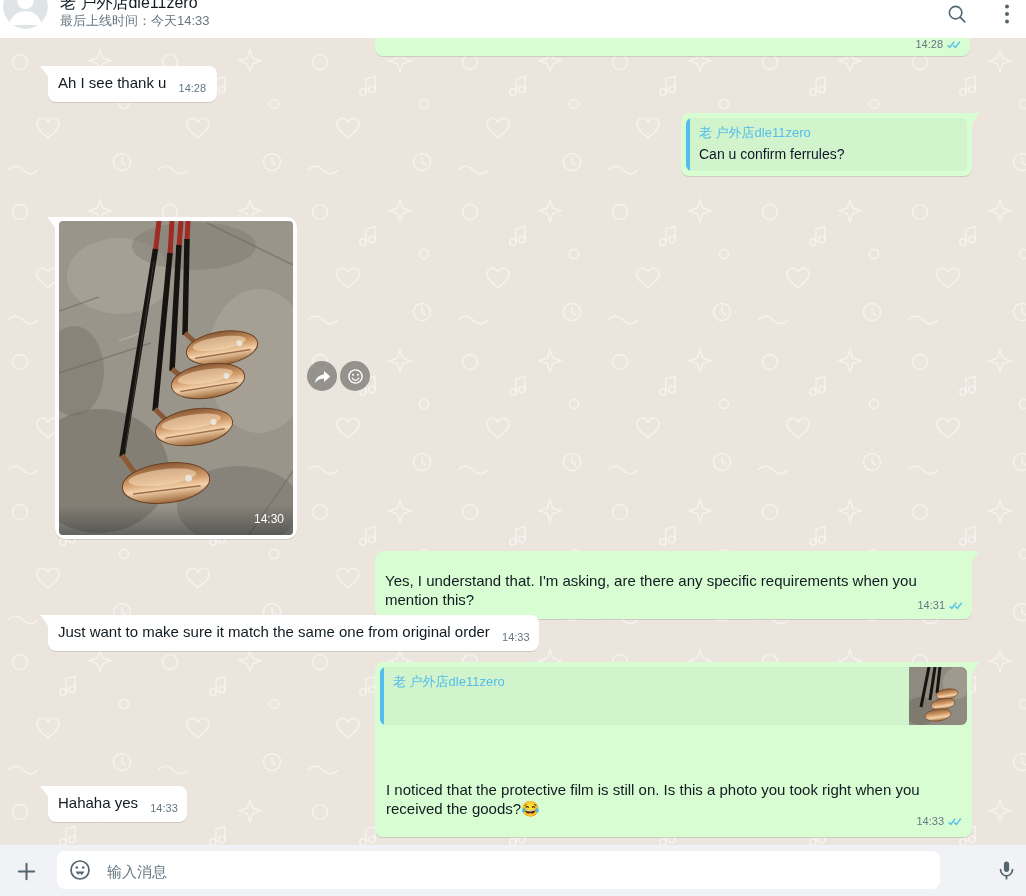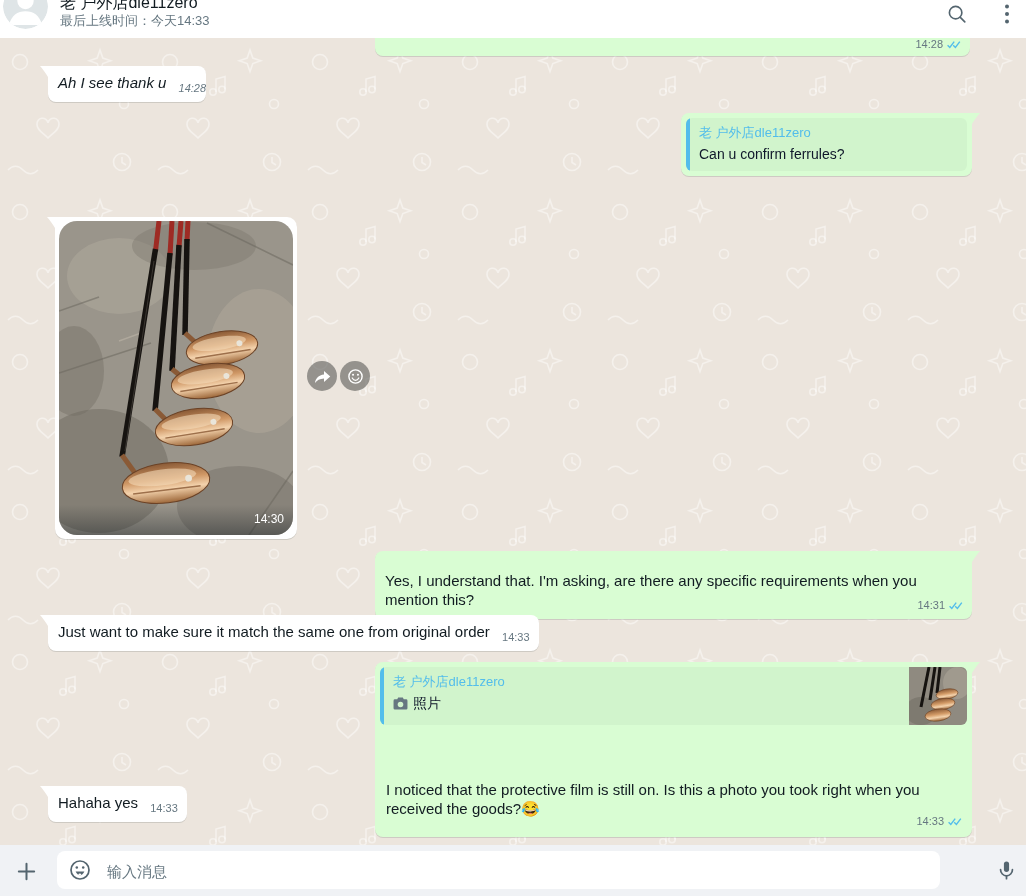--- a/index.html
+++ b/index.html
@@ -38,36 +38,36 @@
 
   .nowrap{white-space:nowrap;}
 
   
   .msg-0{left:375px;top:38px;width:595px;}
   .msg-0 .bubble{height:18px;border-radius:0 0 8px 8px;}
   .msg-0 .meta.abs{bottom:2px;}
 
   
   .msg-1{left:48px;top:66px;}
-  .msg-1 .bubble{padding:7px 0 8px 10px;font-style:italic;}
+  .msg-1 .bubble{padding:7px 11px 8px 10px;}
 
   
   .msg-2{left:681px;top:113px;width:291px;}
   .msg-2 .bubble{padding:5px;}
   .quote{display:flex;align-items:stretch;border-radius:6px;overflow:hidden;background:#d1f4cc;cursor:pointer;}
   .quote-bar{width:4px;background:#53bdeb;flex-shrink:0;}
   .quote-body{flex:1;padding:5px 9px 7px 9px;min-width:0;}
   .quote-author{font-size:13px;color:#53bdeb;margin-bottom:3px;white-space:nowrap;}
   .quote-text{font-size:14px;color:#0f172a;display:flex;align-items:center;gap:5px;}
   .msg-2 .main-text{padding:5px 5px 3px 6px;}
 
   
   .msg-3{left:55px;top:217px;}
   .msg-3 .bubble{padding:4px;border-radius:10px;border-top-left-radius:0;}
-  .photo{position:relative;width:234px;height:314px;border-radius:18px;overflow:hidden;cursor:pointer;}
+  .photo{position:relative;width:234px;height:314px;border-radius:4px;overflow:hidden;cursor:pointer;}
   .photo-grad{position:absolute;left:0;right:0;bottom:0;height:30px;
               background:linear-gradient(to top,rgba(11,20,26,.38),rgba(11,20,26,0));}
   .photo-time{position:absolute;right:9px;bottom:6px;color:#ffffff;font-size:12px;}
   .msg-actions{position:absolute;left:252px;top:144px;display:flex;gap:3px;}
   .action-btn{width:30px;height:30px;border-radius:50%;background:rgba(96,96,92,.62);
               display:flex;align-items:center;justify-content:center;cursor:pointer;}
 
   
   .msg-4{left:375px;top:551px;width:597px;}
   .msg-4 .bubble{padding:20px 9px 10px 10px;}
@@ -313,27 +313,20 @@
 
     <div class="msg out msg-6 has-tail-out">
       <div class="bubble">
         <svg class="tail t-out" viewBox="0 0 8 13">
           <path d="M8 0 H0 V11 C2.5 7 5 3 8 0 Z" fill="#d9fdd3"></path>
         </svg>
         <div class="quote">
           <div class="quote-bar"></div>
           <div class="quote-body">
             <div class="quote-author">老 户外店dle11zero</div>
-            <div class="quote-text">
-              <svg class="cam-icon" viewBox="0 0 16 14">
-                <path d="M5.5 0.5h5l1 2h2.5A1.5 1.5 0 0 1 15.5 4v8a1.5 1.5 0 0 1-1.5 1.5H2A1.5 1.5 0 0 1 .5 12V4A1.5 1.5 0 0 1 2 2.5h2.5z" fill="#667781"></path>
-                <circle cx="8" cy="8" r="3" fill="#d1f4cc"></circle>
-              </svg>
-              <span>照片</span>
-            </div>
           </div>
           <div class="quote-thumb">
             <svg viewBox="0 0 58 58" width="58" height="58">
               <defs>
                 <linearGradient id="cop2" x1="0" y1="0" x2="0" y2="1">
                   <stop offset="0" stop-color="#8a5a36"></stop>
                   <stop offset="0.45" stop-color="#d49c68"></stop>
                   <stop offset="0.7" stop-color="#f3d2ac"></stop>
                   <stop offset="1" stop-color="#9c6638"></stop>
                 </linearGradient>

